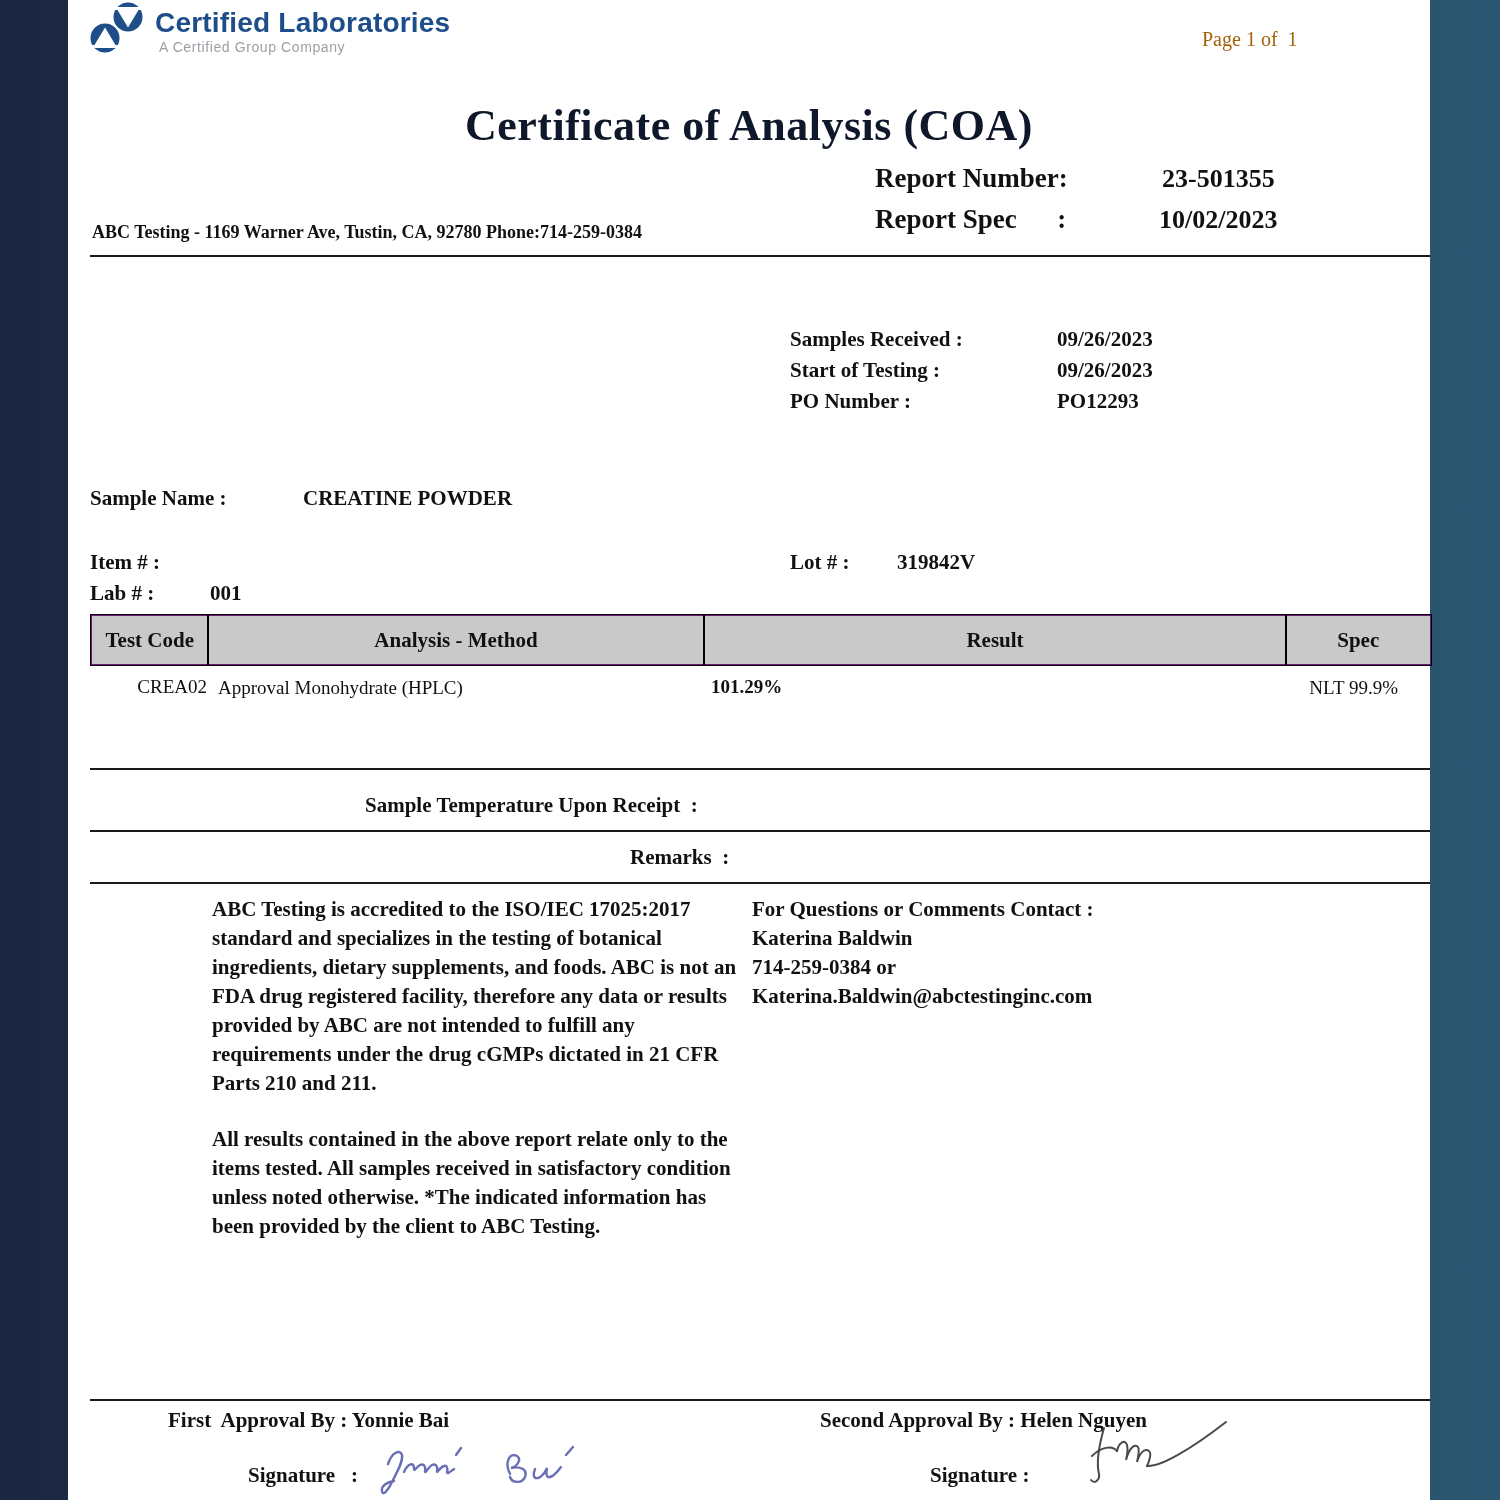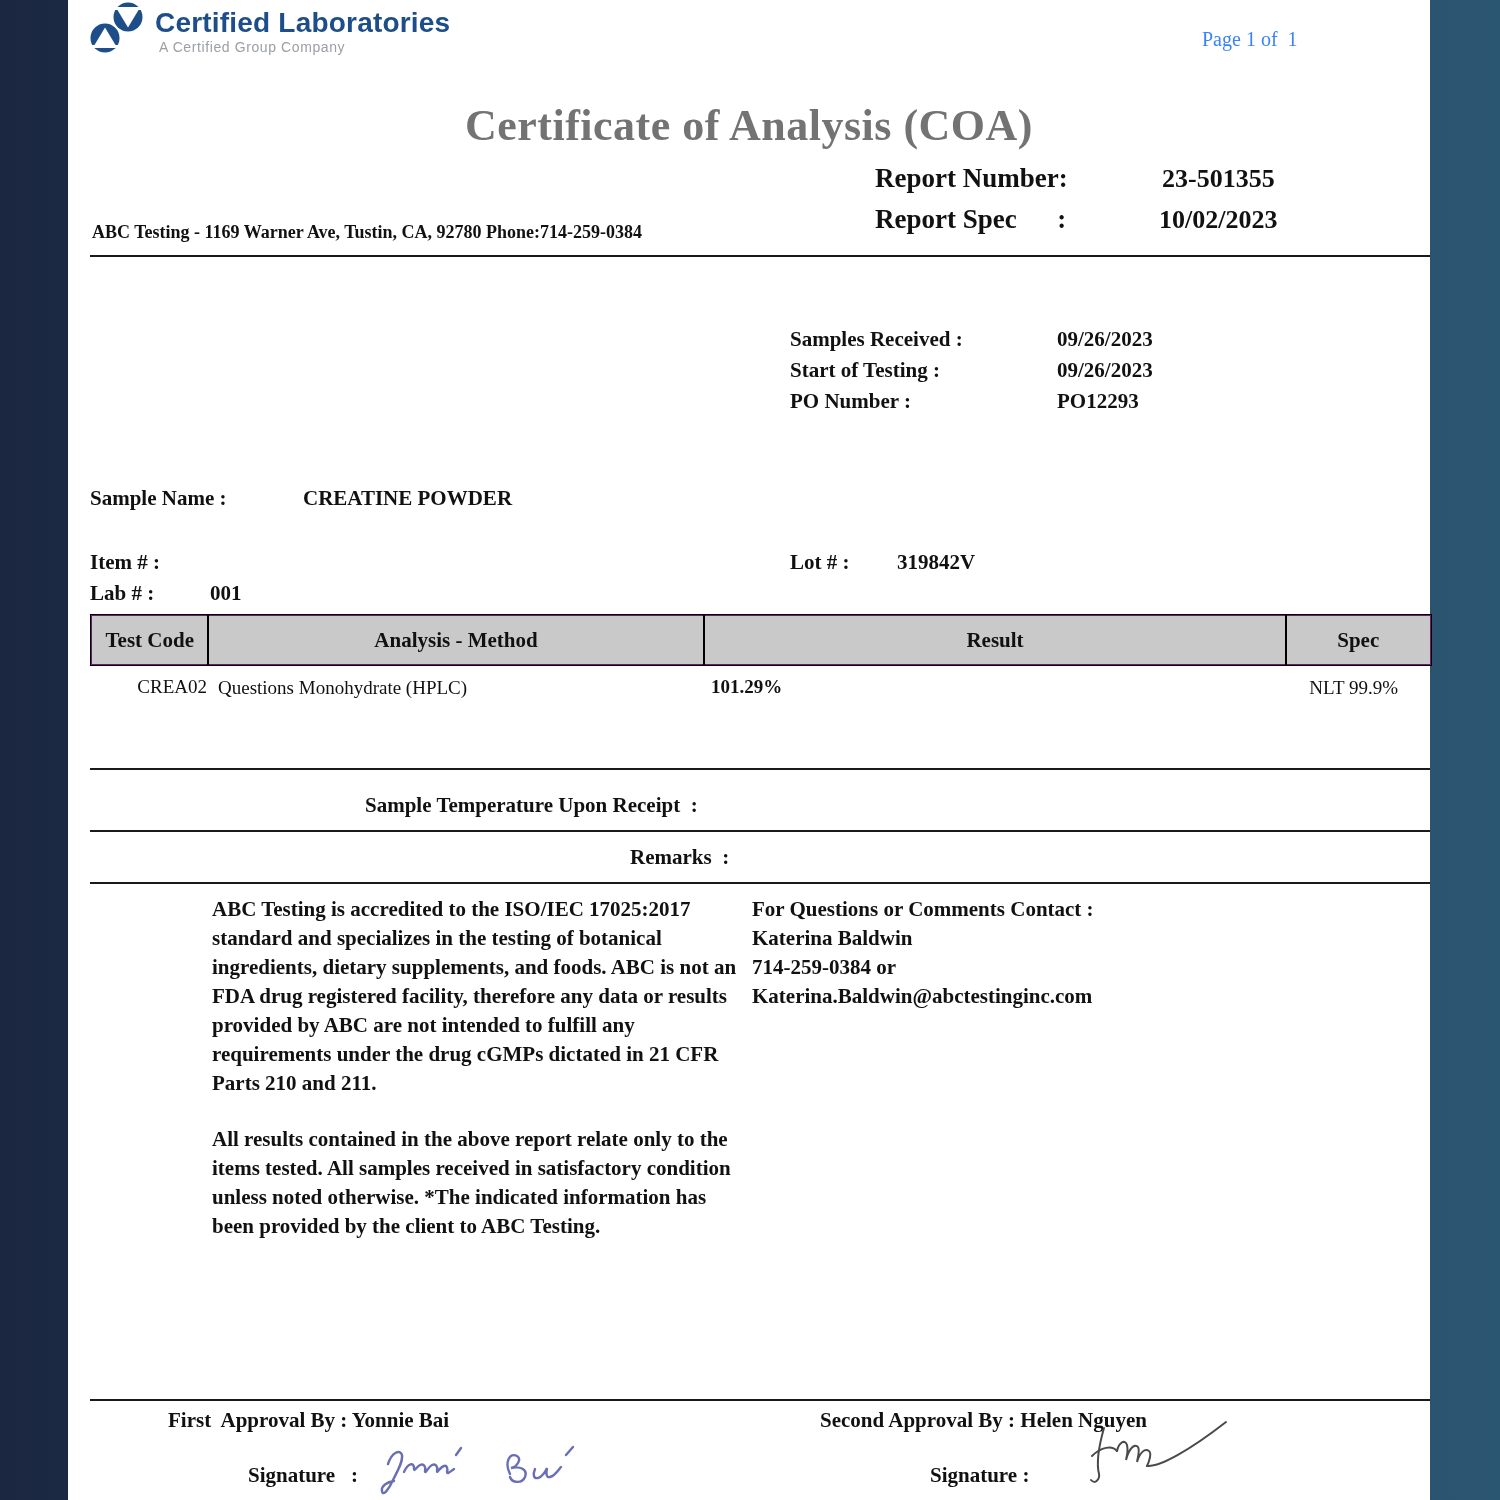--- a/index.html
+++ b/index.html
@@ -12,23 +12,23 @@
   .doc {
     position:absolute; left:68px; top:0; width:1362px; height:1500px;
     background:#ffffff; color:#111;
   }
   .abs { position:absolute; }
   .pre { white-space:pre; }
 
   
   .brand-name { font-family:"Liberation Sans", sans-serif; font-weight:bold; font-size:28px; color:#1d4e89; letter-spacing:0.2px; }
   .brand-sub  { font-family:"Liberation Sans", sans-serif; font-size:14px; color:#9aa0a6; letter-spacing:0.6px; }
-  .page-ind   { font-size:20px; color:#3b82f6; }
+  .page-ind   { font-size:20px; color:#a16207; }
 
-  .coa-title { width:100%; text-align:center; font-size:44px; font-weight:bold; color:#737373; letter-spacing:0.5px; }
+  .coa-title { width:100%; text-align:center; font-size:44px; font-weight:bold; color:#0f172a; letter-spacing:0.5px; }
 
   .rep-label { font-size:27px; font-weight:bold; }
   .rep-value { font-size:26px; font-weight:bold; }
 
   .addr { font-size:18px; font-weight:bold; }
 
   .rule { border-top:2px solid #1a1a1a; height:0; }
 
   .intake-label, .intake-value { font-size:21px; font-weight:bold; }
 
@@ -113,21 +113,21 @@
         <tr>
       <th>Test Code</th>
       <th>Analysis - Method</th>
       <th>Result</th>
       <th>Spec</th>
     </tr>
   </tbody>
     </table>
 
   <div class="abs rcell" style="left:22px; top:676px; width:117px; text-align:right;">CREA02</div>
-  <div class="abs rcell" style="left:150px; top:677px;">Questions Monohydrate (HPLC)</div>
+  <div class="abs rcell" style="left:150px; top:677px;">Approval Monohydrate (HPLC)</div>
   <div class="abs rcell bold" style="left:643px; top:676px;">101.29%</div>
   <div class="abs rcell" style="left:1217px; top:677px; width:113px; text-align:right;">NLT 99.9%</div>
 
   <div class="abs rule" style="left:22px; top:768px; width:1340px;"></div>
   <div class="abs sec-label pre" style="left:297px; top:793px;">Sample Temperature Upon Receipt  :</div>
   <div class="abs rule" style="left:22px; top:830px; width:1340px;"></div>
   <div class="abs sec-label pre" style="left:562px; top:845px;">Remarks  :</div>
   <div class="abs rule" style="left:22px; top:882px; width:1340px;"></div>
 
   <div class="abs para" style="left:144px; top:895px; width:533px;">ABC Testing is accredited to the ISO/IEC 17025:2017 standard and specializes in the testing of botanical ingredients, dietary supplements, and foods. ABC is not an FDA drug registered facility, therefore any data or results provided by ABC are not intended to fulfill any requirements under the drug cGMPs dictated in 21 CFR Parts 210 and 211.</div>

